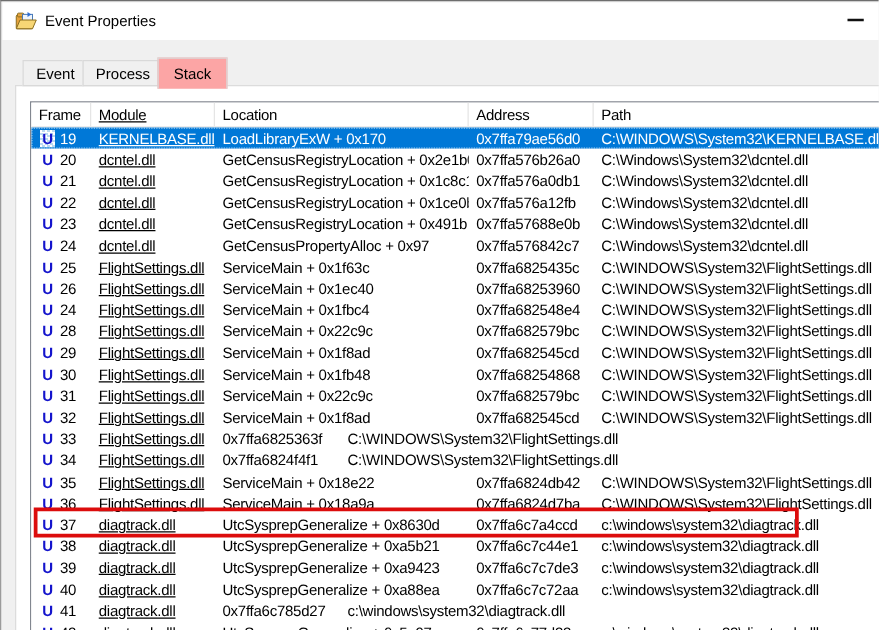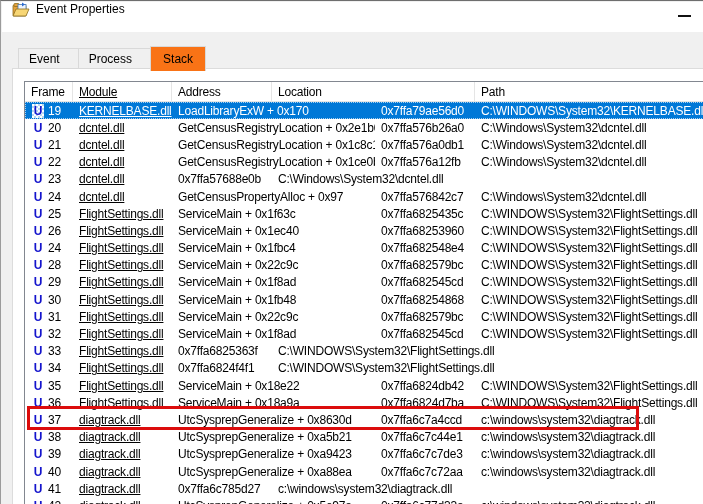--- a/index.html
+++ b/index.html
@@ -12,44 +12,44 @@
   }
   .window {
     position: absolute; inset: 0;
     border-top: 1px solid #6e6e6e;
     border-left: 1px solid #9b9b9b;
   }
   
   .titlebar {
     position: absolute; left: 1px; top: 1px; right: 0; height: 30px;
     background: #ffffff;
-    display: flex; 
+    display: flex; align-items: center;
   }
   .title-icon { width: 18px; height: 16px; margin-left: 10px; margin-right: 6px; }
   .title-text { font-size: 12px; color: #000; }
   .minimize-btn {
     position: absolute; right: 12px; top: 13px;
     width: 13px; height: 2px; background: #111;
   }
   
   .tabstrip {
     position: absolute; left: 17px; top: 46px; height: 22px;
     display: flex; align-items: flex-end; z-index: 3;
   }
   .tab {
     font-size: 12px;
     background: #f0f0f0;
     border: 1px solid #d9d9d9;
-    padding: 3px 18px 4px 10px;
+    padding: 3px 6px 4px 10px;
     margin-right: -1px;
     height: 21px;
     position: relative;
   }
   .tab.active {
-    background: #f97316;
+    background: #fca5a5;
     height: 25px;
     padding: 5px 12px 6px 12px;
     top: 2px;
     border-bottom: none;
     z-index: 4;
     text-align: center;
   }
   .tab-pane {
     position: absolute; left: 11px; top: 67px; right: -6px; bottom: -6px;
     background: #ffffff;
@@ -127,22 +127,22 @@
     <div class="tab">Process</div>
     <div class="tab active">Stack</div>
   </div>
 
   <div class="tab-pane"></div>
 
   <div class="listview">
     <div class="lv-header">
       <div class="lv-hcol col-frame">Frame</div>
       <div class="lv-hcol col-module">Module</div>
+      <div class="lv-hcol col-location">Location</div>
       <div class="lv-hcol col-address">Address</div>
-      <div class="lv-hcol col-location">Location</div>
       <div class="lv-hcol col-path" style="border-right:none;">Path</div>
     </div>
     <div class="lv-body">
         <div class="lv-row selected">
     <div class="lv-cell col-frame cell-frame">
       <span class="ficon">U</span>
       <span>19</span>
     </div>
     <div class="lv-cell col-module">KERNELBASE.dll</div>
     <div class="lv-cell col-location">LoadLibraryExW + 0x170</div>
@@ -178,20 +178,21 @@
     <div class="lv-cell col-location">GetCensusRegistryLocation + 0x1ce0b</div>
     <div class="lv-cell col-address">0x7ffa576a12fb</div>
     <div class="lv-cell col-path">C:\Windows\System32\dcntel.dll</div>
   </div>
         <div class="lv-row">
     <div class="lv-cell col-frame cell-frame">
       <span class="ficon">U</span>
       <span>23</span>
     </div>
     <div class="lv-cell col-module">dcntel.dll</div>
+    <div class="lv-cell col-location">GetCensusRegistryLocation + 0x491b</div>
     <div class="lv-cell col-address">0x7ffa57688e0b</div>
     <div class="lv-cell col-path">C:\Windows\System32\dcntel.dll</div>
   </div>
         <div class="lv-row">
     <div class="lv-cell col-frame cell-frame">
       <span class="ficon">U</span>
       <span>24</span>
     </div>
     <div class="lv-cell col-module">dcntel.dll</div>
     <div class="lv-cell col-location">GetCensusPropertyAlloc + 0x97</div>

